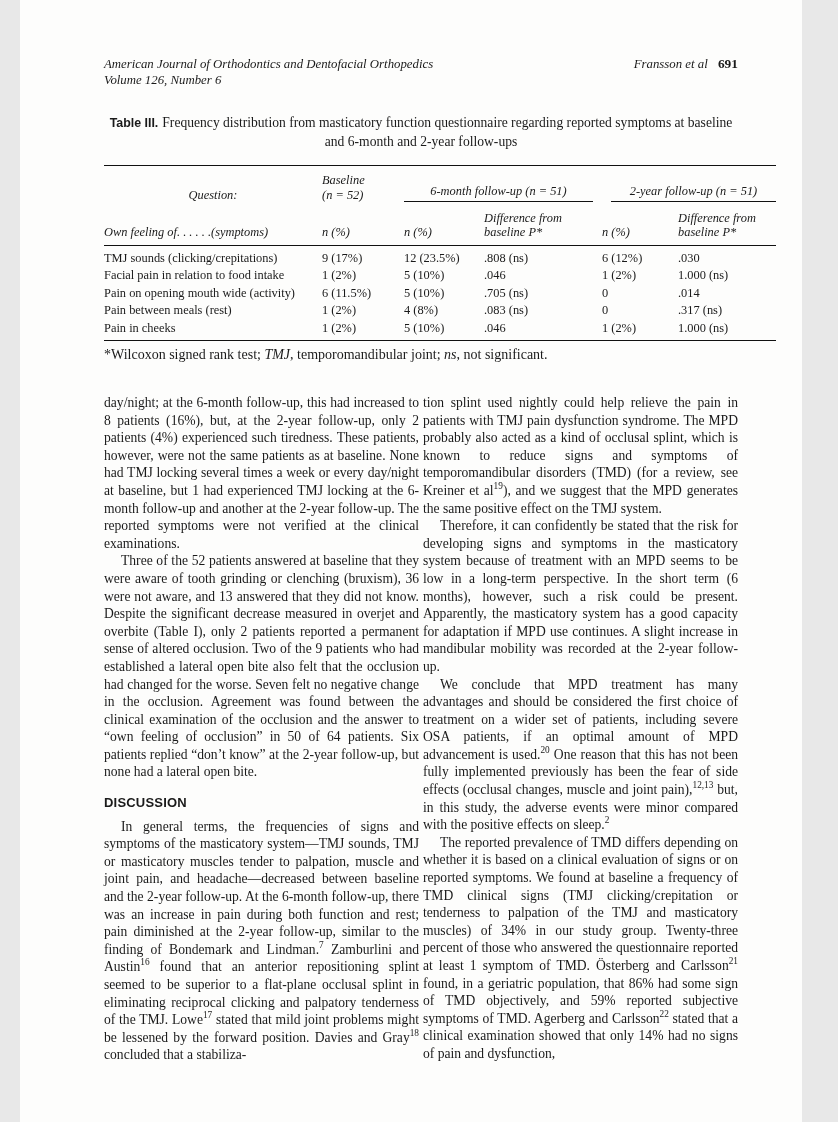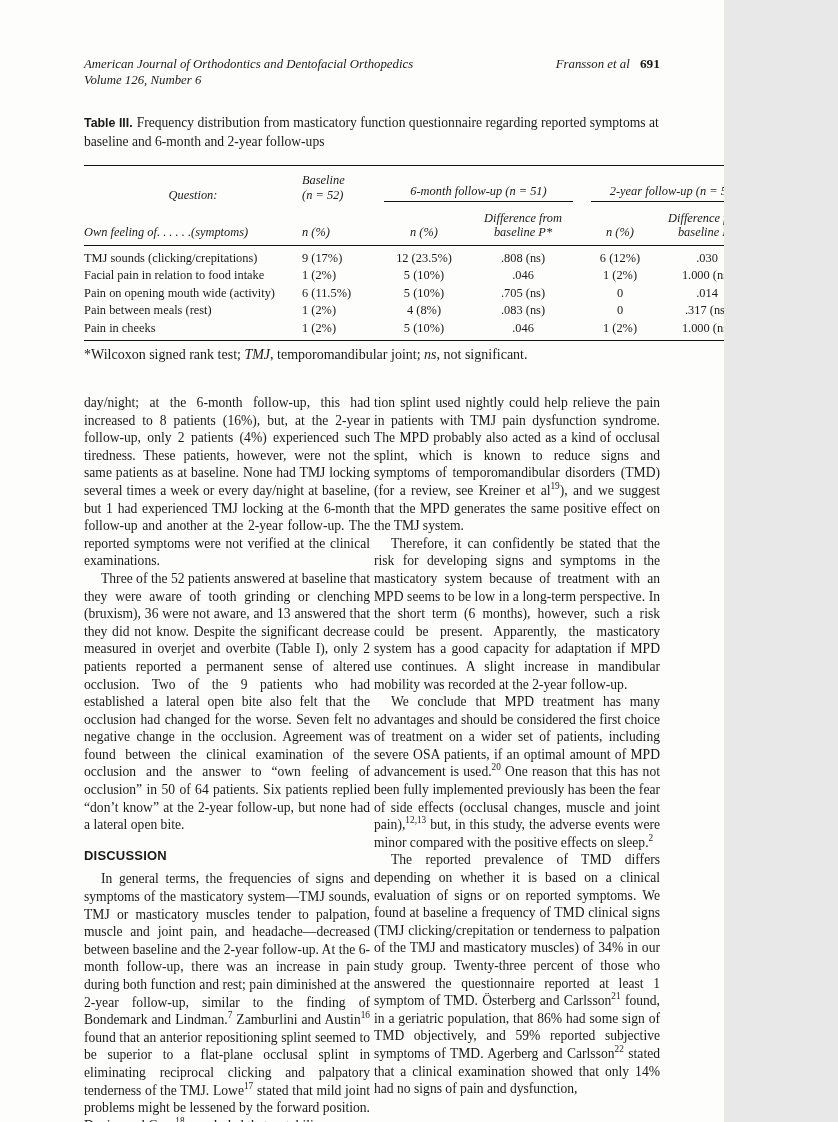--- a/index.html
+++ b/index.html
@@ -1,54 +1,55 @@
 <!DOCTYPE html>
 <html><head>
 <meta charset="utf-8">
 <style>
   html, body { margin: 0; padding: 0; background: #e8e8e8; }
   .page {
-    width: 724px; height: 1122px;
+    width: 782px; height: 1122px;
     background: #fdfdfc;
     color: #1a1a1a;
     font-family: "Liberation Serif", serif;
     box-sizing: border-box;
     padding: 56px 64px 40px 84px;
     position: relative;
     overflow: hidden;
+    margin-left: 20px;
   }
   
   .runhead { display: flex; justify-content: space-between; align-items: flex-start; }
   .runhead-left { font-style: italic; font-size: 12.8px; line-height: 16px; }
   .runhead-right { font-size: 12.8px; line-height: 16px; white-space: nowrap; }
   .runhead-right .authors { font-style: italic; }
   .runhead-right .folio { font-weight: bold; font-size: 13.4px; margin-left: 7px; }
 
   
-  .caption { margin: 26px 0 0 0; font-size: 13.6px; line-height: 17.5px; text-align: left; }
+  .caption { margin: 26px 0 0 0; font-size: 13.6px; line-height: 17.5px; text-align: center; }
   .caption .tlabel { font-family: "Liberation Sans", sans-serif; font-weight: bold; font-size: 12.4px; margin-right: 4px; }
 
   
   table.freq {
     margin-top: 15px;
     width: 672px;
     border-collapse: collapse;
     font-size: 12.4px;
     line-height: 14.5px;
     border-top: 1.5px solid #111;
     border-bottom: 1.5px solid #111;
   }
   table.freq td { padding: 1.5px 0; vertical-align: bottom; }
   thead td { font-style: italic; }
   tr.h1 td { padding-top: 7px; }
   tr.h2 td { padding-top: 7px; padding-bottom: 5px; border-bottom: 1px solid #111; }
   .spanrule { text-align: center; border-bottom: 1px solid #111; padding-bottom: 3px; }
   .gap-r { margin-right: 9px; }
   .gap-l { margin-left: 9px; }
-  .c { text-align: center; }
+  .c { }
   .q-head { text-align: center; }
   tbody tr:first-child td { padding-top: 5px; }
   tbody tr:last-child td { padding-bottom: 5px; }
   td.qcell { text-align: left; }
   .footnote { margin: 7px 0 0 0; font-size: 14px; line-height: 14px; }
 
   
   .columns { display: flex; gap: 4px; margin-top: 32px; }
   .col { width: 336px; text-align: justify; font-size: 13.6px; line-height: 17.6px; }
   .col p { margin: 0; text-indent: 17px; }

